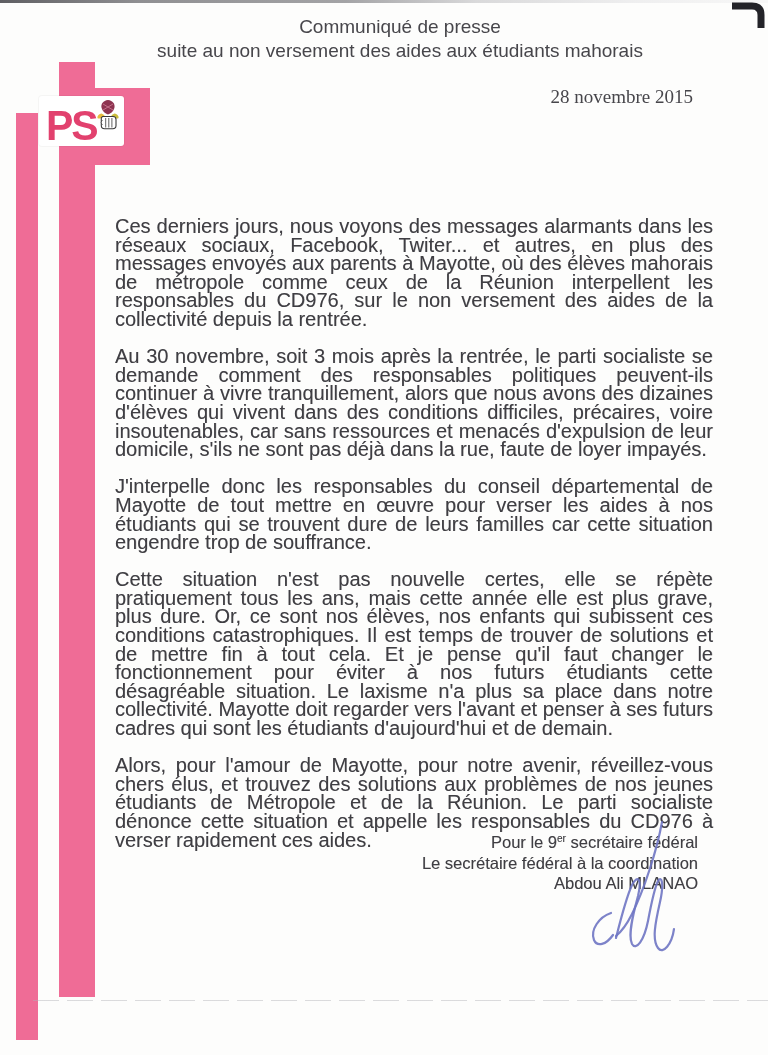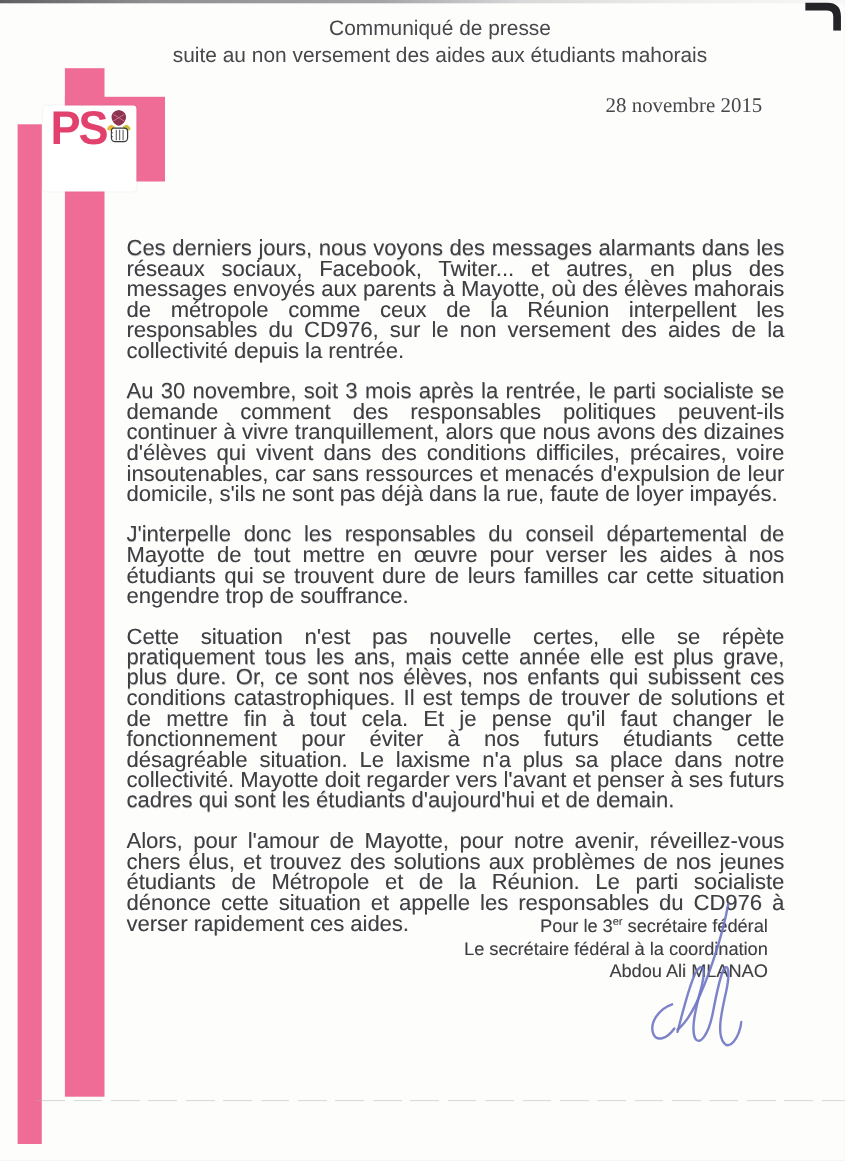--- a/index.html
+++ b/index.html
@@ -29,23 +29,23 @@
   .crease-line{
     position:absolute; left:33px; top:1000px; width:735px; height:1px;
     background:repeating-linear-gradient(to right,#b0b0b6 0 26px, transparent 26px 34px);
     opacity:.45;
   }
   
   .bar-left{position:absolute; left:16px; top:113px; width:22px; height:927px; background:var(--bar-pink);}
   .bar-logo{position:absolute; left:59px; top:62px; width:36px; height:935px; background:var(--bar-pink);}
   .logo-square{position:absolute; left:59px; top:88px; width:91px; height:77px; background:var(--bar-pink);}
   .logo-box{
-    position:absolute; left:39px; top:96px; width:85px; height:78px;
+    position:absolute; left:39px; top:96px; width:85px; height:50px;
     background:#ffffff; border-radius:3px;
-    display:flex; align-items:flex-start; padding-left:7px;
+    display:flex; align-items:flex-end; padding-left:7px;
     box-shadow:0 0 0 1px rgba(0,0,0,0.03);
   }
   .ps-text{
     font-size:41px; font-weight:700; line-height:1;
     color:var(--logo-pink); letter-spacing:-2px;
     transform:scaleY(1.05); transform-origin:center;
   }
   .rose-icon{position:absolute; right:4px; top:3px; width:24px; height:32px;}
   
   .title-block{
@@ -118,21 +118,21 @@
 
   <div class="body-text">
     <p>Ces derniers jours, nous voyons des messages alarmants dans les réseaux sociaux, Facebook, Twiter... et autres, en plus des messages envoyés aux parents à Mayotte, où des élèves mahorais de métropole comme ceux de la Réunion interpellent les responsables du CD976, sur le non versement des aides de la collectivité depuis la rentrée.</p>
     <p>Au 30 novembre, soit 3 mois après la rentrée, le parti socialiste se demande comment des responsables politiques peuvent-ils continuer à vivre tranquillement, alors que nous avons des dizaines d'élèves qui vivent dans des conditions difficiles, précaires, voire insoutenables, car sans ressources et menacés d'expulsion de leur domicile, s'ils ne sont pas déjà dans la rue, faute de loyer impayés.</p>
     <p>J'interpelle donc les responsables du conseil départemental de Mayotte de tout mettre en œuvre pour verser les aides à nos étudiants qui se trouvent dure de leurs familles car cette situation engendre trop de souffrance.</p>
     <p>Cette situation n'est pas nouvelle certes, elle se répète pratiquement tous les ans, mais cette année elle est plus grave, plus dure. Or, ce sont nos élèves, nos enfants qui subissent ces conditions catastrophiques. Il est temps de trouver de solutions et de mettre fin à tout cela. Et je pense qu'il faut changer le fonctionnement pour éviter à nos futurs étudiants cette désagréable situation. Le laxisme n'a plus sa place dans notre collectivité. Mayotte doit regarder vers l'avant et penser à ses futurs cadres qui sont les étudiants d'aujourd'hui et de demain.</p>
     <p>Alors, pour l'amour de Mayotte, pour notre avenir, réveillez-vous chers élus, et trouvez des solutions aux problèmes de nos jeunes étudiants de Métropole et de la Réunion. Le parti socialiste dénonce cette situation et appelle les responsables du CD976 à verser rapidement ces aides.</p>
   </div>
 
   <div class="signature-block">
-    <div><span>Pour le 3</span><sup>er</sup><span> secrétaire fédéral</span></div>
+    <div><span>Pour le 9</span><sup>er</sup><span> secrétaire fédéral</span></div>
     <div>Le secrétaire fédéral à la coordination</div>
     <div>Abdou Ali MLANAO</div>
   </div>
 
   <svg class="handwritten-signature" viewBox="0 0 95 140">
     <path d="M 82,4 C 77,32 64,72 52,96 C 47,106 41,114 36,118"></path>
     <path d="M 31,95 C 19,99 10,112 14,122 C 17,129 26,127 33,117"></path>
     <path d="M 36,120 C 40,104 46,80 52,67 C 58,56 62,61 58,78 C 52,100 48,118 52,126 C 56,133 64,123 68,103 C 71,87 74,71 78,63 C 82,57 84,66 80,84 C 75,106 72,122 78,130 C 83,137 92,126 94,111"></path>
   </svg>
 

